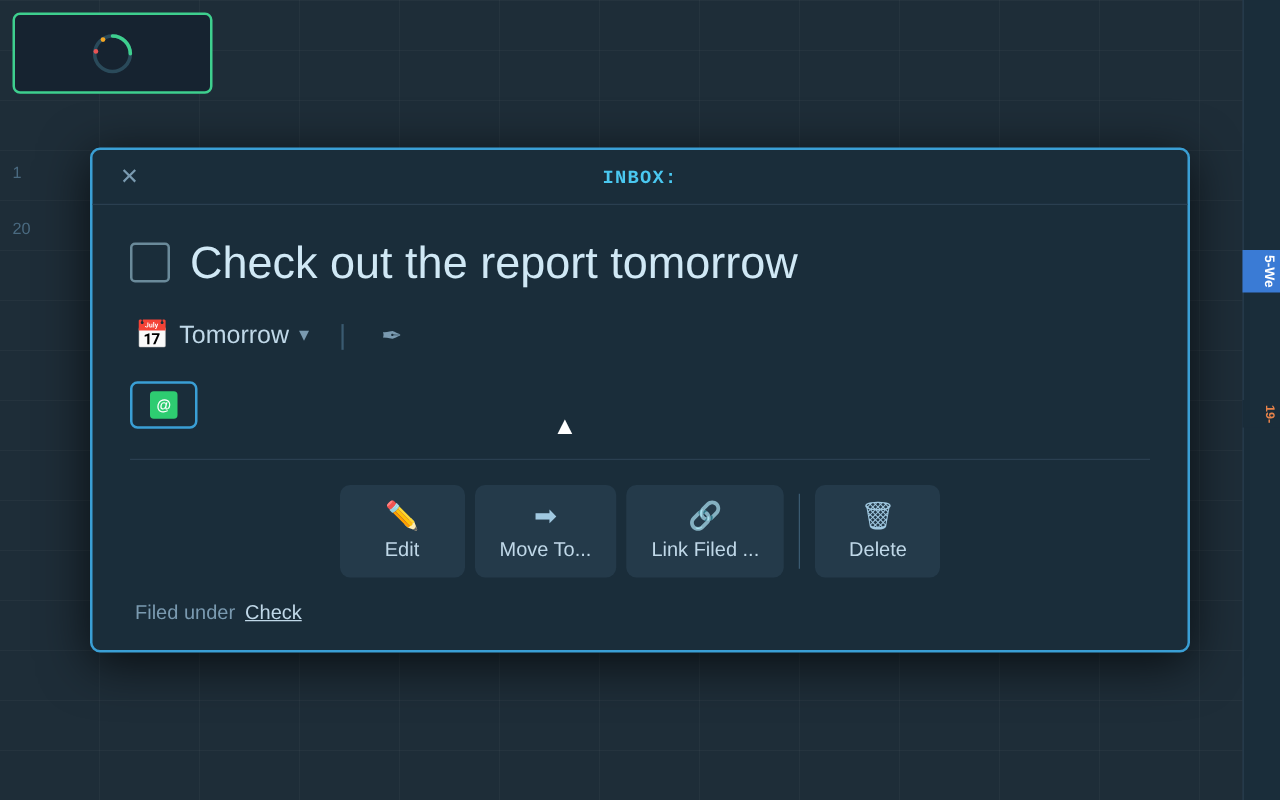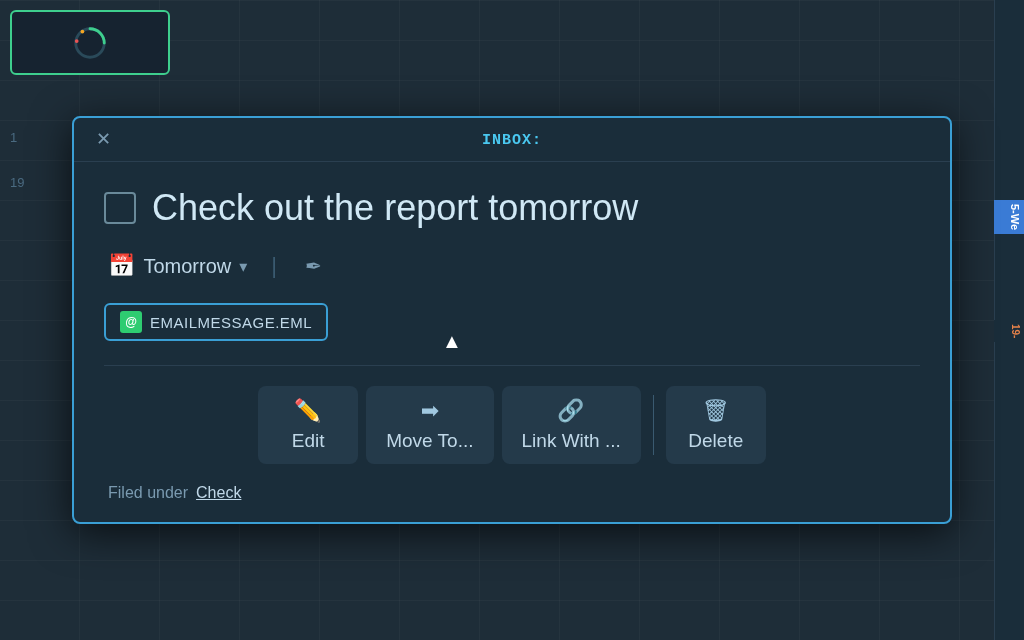--- a/index.html
+++ b/index.html
@@ -295,21 +295,21 @@
       min-width: 100px;
       color: #c0d8e8;
     }
 
     .action-icon {
       font-size: 22px;
       color: #a0c8e0;
     }
 
     .action-label {
-      font-size: 19px;
+      font-size: 16px;
       color: #c0d8e8;
     }
 
     .action-separator {
       width: 1px;
       height: 60px;
       background: #3a5a70;
       margin: 0 4px;
     }
 
@@ -358,21 +358,21 @@
 </div>
 
 <div class="right-panel">
   <div class="right-badge">5-We</div>
   <div class="right-badge2">19-</div>
 </div>
 
 <div class="left-numbers">
   <div>1</div>
   <br><br>
-  <div>19</div>
+  <div>20</div>
 </div>
 
 <div class="modal-backdrop">
   <div class="modal">
 
     <div class="modal-header">
       <button class="close-btn">✕</button>
       <span class="modal-title">INBOX:</span>
     </div>
 
@@ -393,40 +393,39 @@
         <button class="assign-btn">
           <span>✒</span>
         </button>
       </div>
 
       <div class="attachment-row">
         <div class="attachment">
           <div class="attachment-icon">
             <span>@</span>
           </div>
-          <span class="attachment-name">EMAILMESSAGE.EML</span>
         </div>
       </div>
 
       <hr class="modal-divider">
 
       <div class="actions-row">
         <button class="action-btn">
           <span class="action-icon">✏️</span>
           <span class="action-label">Edit</span>
         </button>
 
         <button class="action-btn">
           <span class="action-icon">➡</span>
           <span class="action-label">Move To...</span>
         </button>
 
         <button class="action-btn">
           <span class="action-icon">🔗</span>
-          <span class="action-label">Link With ...</span>
+          <span class="action-label">Link Filed ...</span>
         </button>
 
         <div class="action-separator"></div>
 
         <button class="action-btn">
           <span class="action-icon">🗑</span>
           <span class="action-label">Delete</span>
         </button>
       </div>
 

